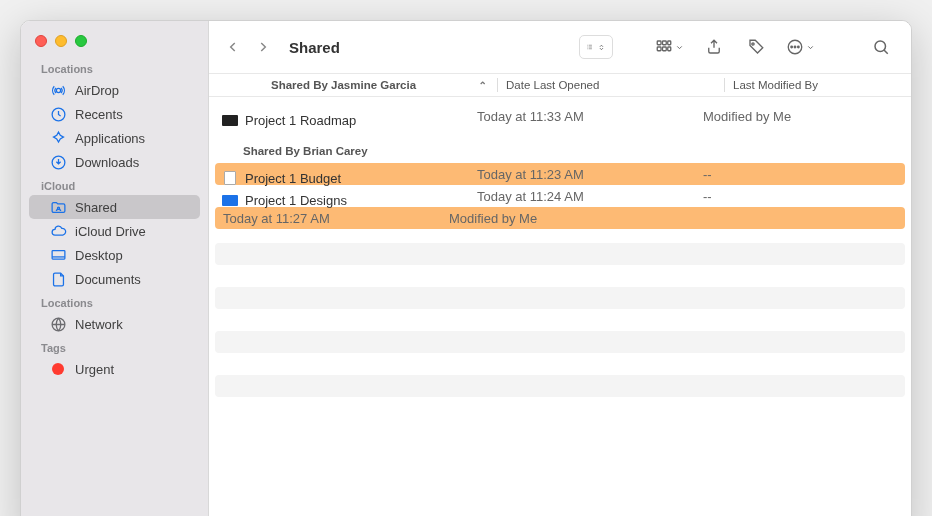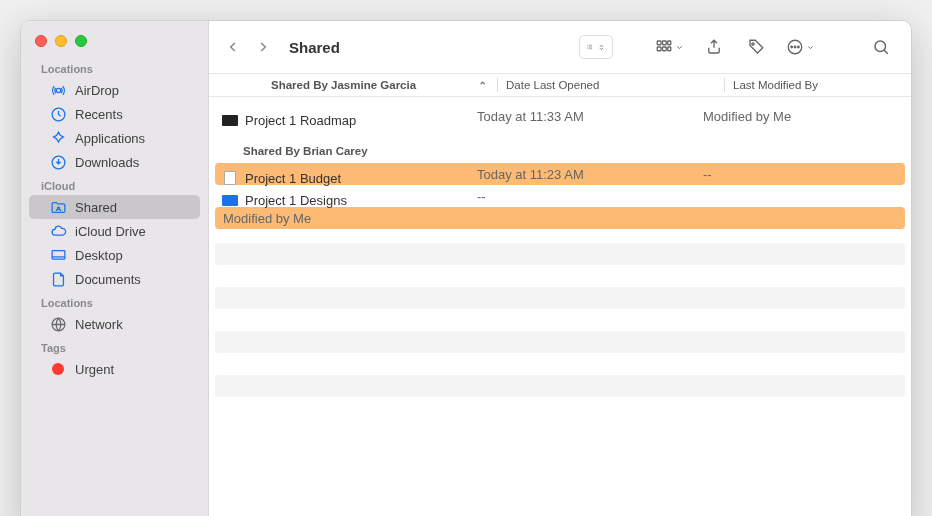--- a/index.html
+++ b/index.html
@@ -396,24 +396,26 @@
         <div class="date-cell">Today at 11:23 AM</div>
         <div class="mod-cell">--</div>
       </div>
       <div class="row">
         <div class="name-cell">
           <span class="file-icon">
               <span class="doc-icon-blue"></span>
             </span>
           <span>Project 1 Designs</span>
         </div>
+        <div class="date-cell">Today at 11:24 AM</div>
         <div class="mod-cell">--</div>
       </div>
 
       <div class="row striped">
+        <div class="date-cell">Today at 11:27 AM</div>
         <div class="mod-cell">Modified by Me</div>
       </div>
 
       <div class="placeholder-rows">
         <div class="placeholder"></div>
         <div class="placeholder"></div>
         <div class="placeholder"></div>
         <div class="placeholder"></div>
       </div>
     </div>

